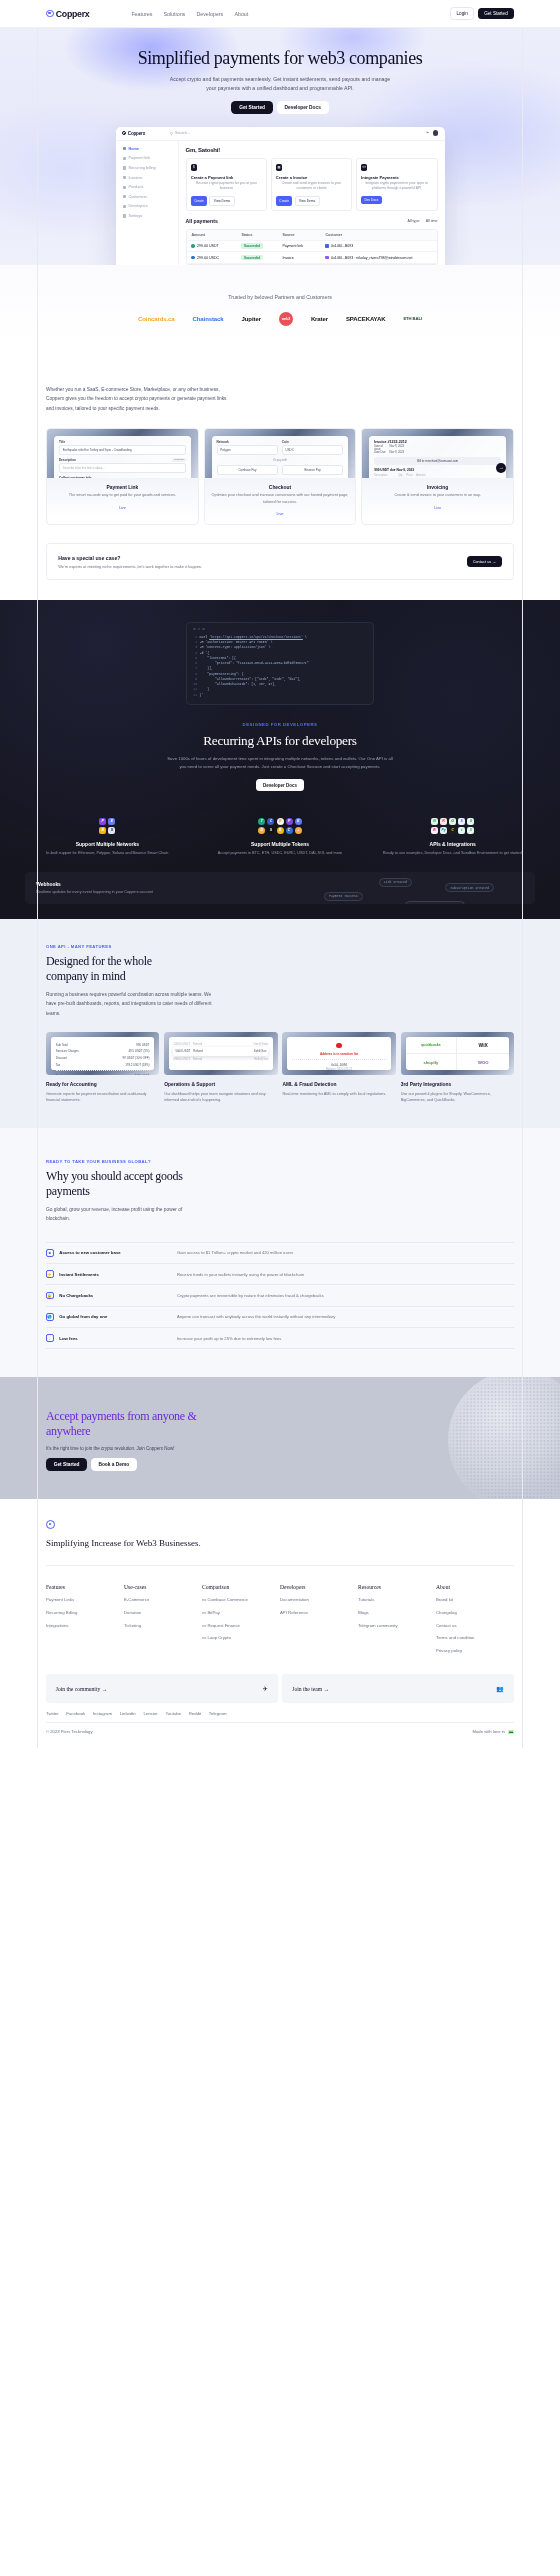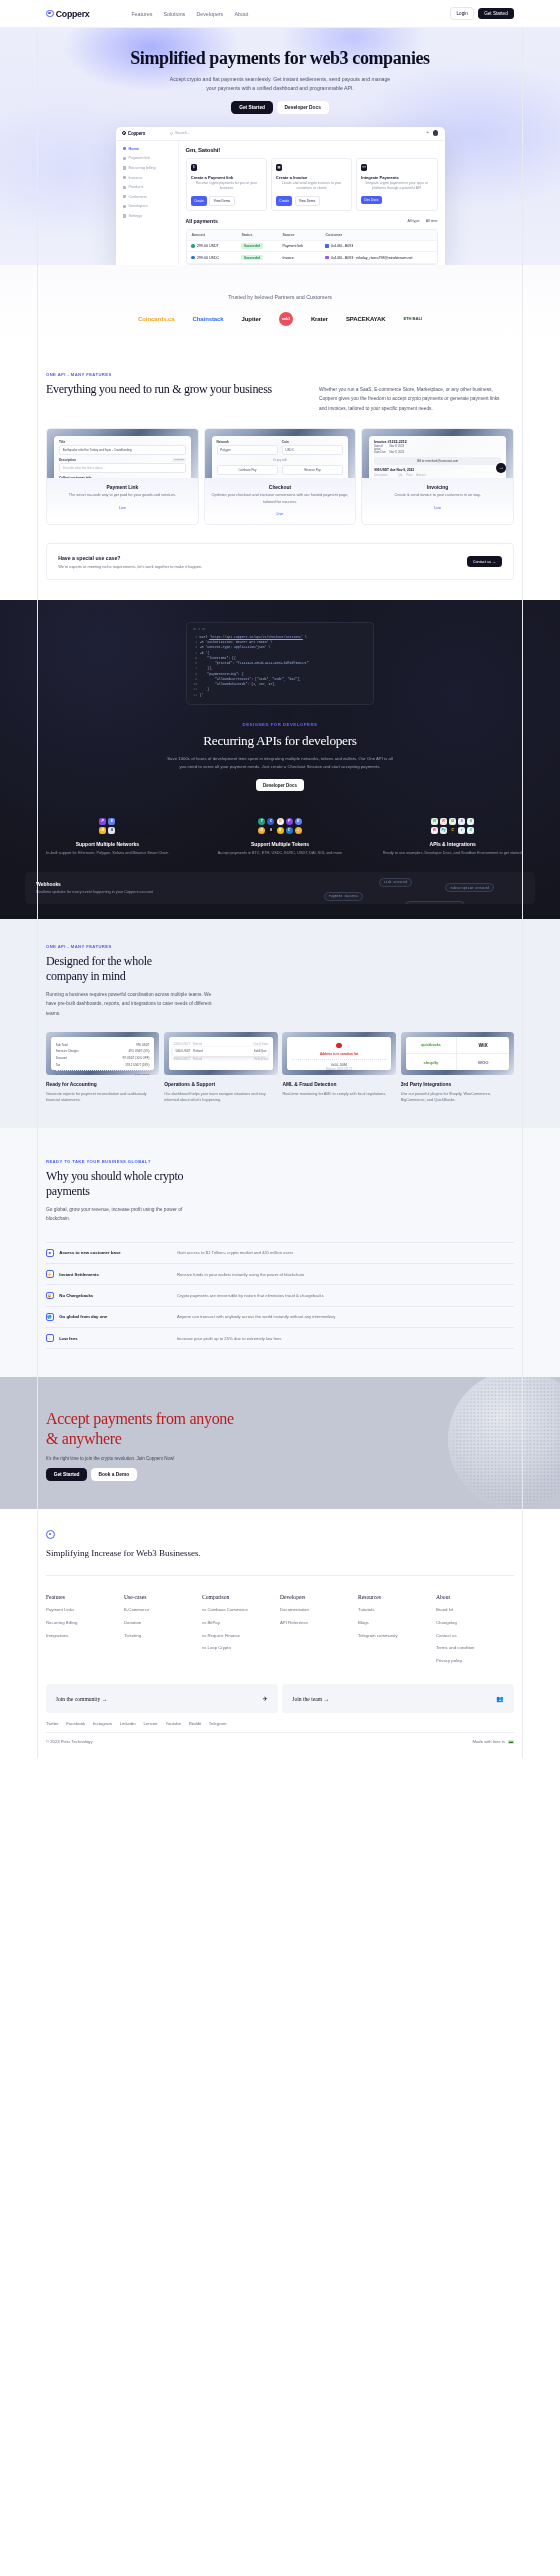--- a/index.html
+++ b/index.html
@@ -29,21 +29,21 @@
 
   
   .hero { position:relative; padding:19.6px 0 0; overflow:hidden;
     background:
       radial-gradient(ellipse 126px 63px at 27% 8%, rgba(118,128,255,.55), transparent 70%),
       radial-gradient(ellipse 105px 56px at 63% 4%, rgba(140,150,255,.45), transparent 70%),
       radial-gradient(ellipse 182px 105px at 85% 45%, rgba(166,176,255,.38), transparent 70%),
       radial-gradient(ellipse 154px 98px at 12% 60%, rgba(198,205,255,.4), transparent 70%),
       linear-gradient(180deg,#eceefb 0%,#e7e9fa 45%,#eef0fb 100%);
   }
-  .hero h1 { font-size:18px; line-height:1.15; text-align:center; font-weight:700; letter-spacing:-0.4px; color:#0e0e22; padding:0 116px;}
+  .hero h1 { font-size:18px; line-height:1.15; text-align:center; font-weight:400; letter-spacing:-0.4px; color:#0e0e22; padding:0 116px;}
   .hero p { margin:6.3px auto 0; max-width:231px; text-align:center; font-size:5.2px; line-height:1.75; color:#4e5268; }
   .hero-btns { display:flex; gap:4.2px; justify-content:center; margin-top:8.4px; }
   .btn-hero-dark { font-size:4.8px; font-weight:600; padding:3.9px 7.7px; border-radius:4.2px; background:#111122; color:#fff; border:none;}
   .btn-hero-light { font-size:4.8px; font-weight:600; padding:3.9px 7.7px; border-radius:4.2px; background:#fff; color:#13132b; border:none;}
 
   
   .dash-wrap { margin:12.6px auto 0; width:329px; }
   .dash { background:#fff; border-radius:4.9px 4.9px 0 0; box-shadow:0 9.8px 28px rgba(40,50,110,.16); overflow:hidden; }
   .dash-top { height:14px; display:flex; align-items:center; padding:0 6.3px; border-bottom:0.7px solid #f0f1f5; }
   .dash-logo { display:flex; align-items:center; gap:1.4px; }
@@ -162,21 +162,21 @@
   .whyhead { padding:0 46px; }
   .whylist { margin:18px 46px 0; }
   .wli { display:flex; align-items:center; gap:5.6px; padding:6.3px 0; border-top:0.7px solid #e6e9f1;}
   .wli:last-child { border-bottom:0.7px solid #e6e9f1;}
   .wli .ic { width:7.7px;height:7.7px;border:0.8px solid #4b5ef5;border-radius:2.1px;display:flex;align-items:center;justify-content:center;color:#4b5ef5;font-size:3.9px;}
   .wli .t { font-size:4.3px; font-weight:700; width:112px;}
   .wli .d { font-size:4.2px; color:#6b7184;}
 
   
   .cta { background:#c3c7d4; padding:32px 46px 28px; position:relative; overflow:hidden;}
-  .cta h2 { font-size:16px; font-weight:400; line-height:1.25; letter-spacing:-0.3px; color:#b91c1c; max-width:189px;}
+  .cta h2 { font-size:12px; font-weight:400; line-height:1.25; letter-spacing:-0.3px; color:#6d28d9; max-width:189px;}
   .cta p { font-size:4.5px; color:#3f4357; margin-top:6.3px;}
   .cta .bts { display:flex; gap:3.5px; margin-top:7.7px;}
   .globe { position:absolute; right:-28px; top:-7px; width:140px; height:140px; border-radius:50%;
     background:radial-gradient(circle at 38% 32%, #e9ebf2 0%, #d5d9e3 42%, #c9cdd9 62%, #c3c7d4 80%);
     opacity:.95;}
   .globe::after{content:"";position:absolute;inset:0;border-radius:50%;
     background:radial-gradient(circle at 60% 25%, rgba(140,148,175,.35) 0 0.7px, transparent 1.1px) 0 0/3.5px 3.5px;
     -webkit-mask:radial-gradient(circle at 50% 50%, #000 62%, transparent 72%); mask:radial-gradient(circle at 50% 50%, #000 62%, transparent 72%);}
 
   
@@ -366,24 +366,20 @@
       <div class="plogo" style="color:#111">Jupiter</div>
       <div class="plogo" style="color:#fff;background:#e8505b;border-radius:50%;width:14px;height:14px;justify-content:center;font-size:3.5px">web3</div>
       <div class="plogo" style="color:#111">Krater</div>
       <div class="plogo" style="color:#111">SPACEKAYAK</div>
       <div class="plogo" style="color:#2d4a2d;font-size:4.2px;line-height:1">ETH BALI</div>
     </div>
   </div>
 
   <div class="sec">
     <div class="feat-head">
-      <div class="left">
-        <div class="eyebrow">ONE API - MANY FEATURES</div>
-        <div class="h2 serif">Everything you need to run &amp; grow your business</div>
-      </div>
       <div class="right">
         <div class="lede">Whether you run a SaaS, E-commerce Store, Marketplace, or any other business, Copperx gives you the freedom to accept crypto payments or generate payment links and invoices, tailored to your specific payment needs.</div>
       </div>
     </div>
 
     <div class="fcards">
       <div class="fcard">
         <div class="art">
           <div class="mini">
             <label>Title</label>
@@ -640,21 +636,21 @@
           </div>
         <h4>3rd Party Integrations</h4>
         <p>Use our powerful plugins for Shopify, WooCommerce, BigCommerce, and QuickBooks.</p>
       </div>
     </div>
   </div>
 
   <div class="why">
     <div class="whyhead">
       <div class="eyebrow">READY TO TAKE YOUR BUSINESS GLOBAL?</div>
-      <div class="h2 serif" style="max-width:140px">Why you should whole crypto payments</div>
+      <div class="h2 serif" style="max-width:140px">Why you should accept goods payments</div>
       <div class="lede" style="max-width:158px;margin-top:6.3px">Go global, grow your revenue, increase profit using the power of blockchain.</div>
     </div>
     <div class="whylist">
       <div class="wli">
         <div class="ic">☻</div>
         <div class="t">Access to new customer base</div>
         <div class="d">Gain access to $1 Trillion+ crypto market and 420 million users</div>
       </div>
       <div class="wli">
         <div class="ic">⚡</div>

